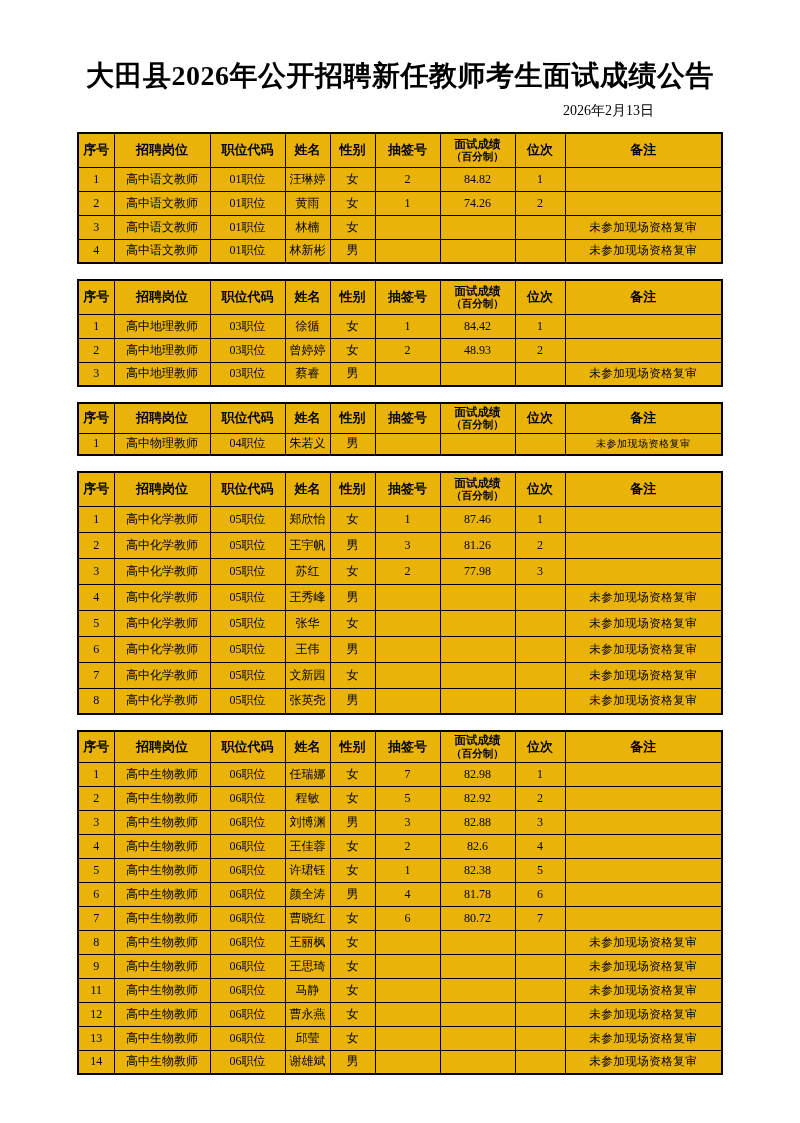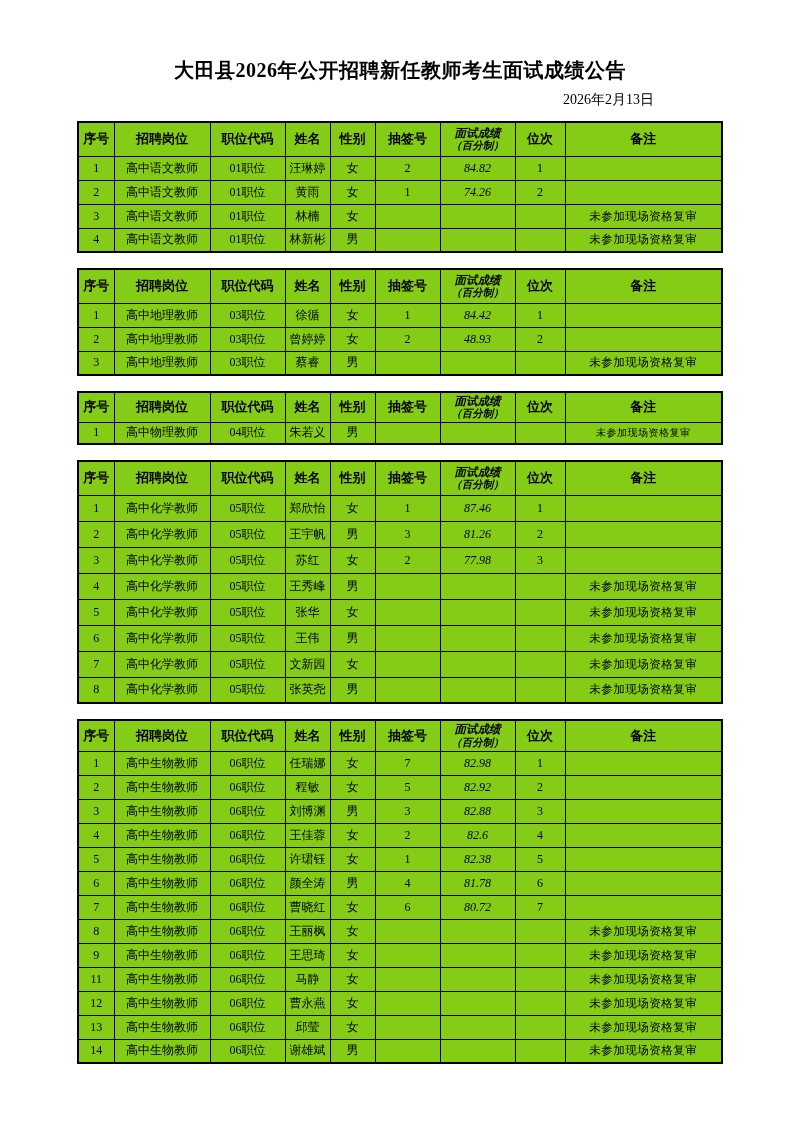--- a/index.html
+++ b/index.html
@@ -6,38 +6,38 @@
   html,body { background:#ffffff; }
   body {
     width:800px; height:1123px;
     font-family:"Liberation Serif","DejaVu Serif",serif;
     color:#000;
   }
   .page { position:relative; width:800px; height:1123px; overflow:hidden; background:#fff; }
   .title {
     margin-top:57px;
     text-align:center;
-    font-size:20px;
+    font-size:28px;
     font-weight:bold;
     letter-spacing:0.5px;
   }
   .date {
     width:644px;
     margin:7px auto 12px auto;
     text-align:right;
     padding-right:68px;
     font-size:14px;
   }
   table.score-table {
     width:644px;
     margin:7px auto 15px auto;
     border-collapse:collapse;
     table-layout:fixed;
     border:2px solid #000;
-    background:#84cc16;
+    background:#eab308;
   }
   .score-table th, .score-table td {
     border:1px solid #000;
     text-align:center;
     vertical-align:middle;
     overflow:hidden;
     white-space:nowrap;
     padding:0 1px;
   }
   .score-table th { font-size:13px; font-weight:bold; height:34px; }
@@ -48,21 +48,21 @@
   table.small-remark td { height:22px; }
   table[data-table="3"] td { height:26px; }
   table[data-table="4"] th { height:31px; }
   
   .score-table th:nth-child(1), .score-table td:nth-child(1) { width:36px; }
   .score-table th:nth-child(2), .score-table td:nth-child(2) { width:96px; }
   .score-table th:nth-child(3), .score-table td:nth-child(3) { width:75px; }
   .score-table th:nth-child(4), .score-table td:nth-child(4) { width:45px; }
   .score-table th:nth-child(5), .score-table td:nth-child(5) { width:45px; }
   .score-table th:nth-child(6), .score-table td:nth-child(6) { width:65px; }
-  .score-table th:nth-child(7), .score-table td:nth-child(7) { width:75px;font-style:italic; }
+  .score-table th:nth-child(7), .score-table td:nth-child(7) { width:75px; }
   .score-table th:nth-child(8), .score-table td:nth-child(8) { width:50px; }
   .score-table th:nth-child(9), .score-table td:nth-child(9) { width:157px; }
   .hl1 { display:block; font-size:11.5px; line-height:1.15; font-weight:bold; }
   .hl2 { display:block; font-size:10.5px; line-height:1.1; font-weight:bold;text-align:center; }
 </style>
 </head>
 <body>
 
 <div class="page">
 

